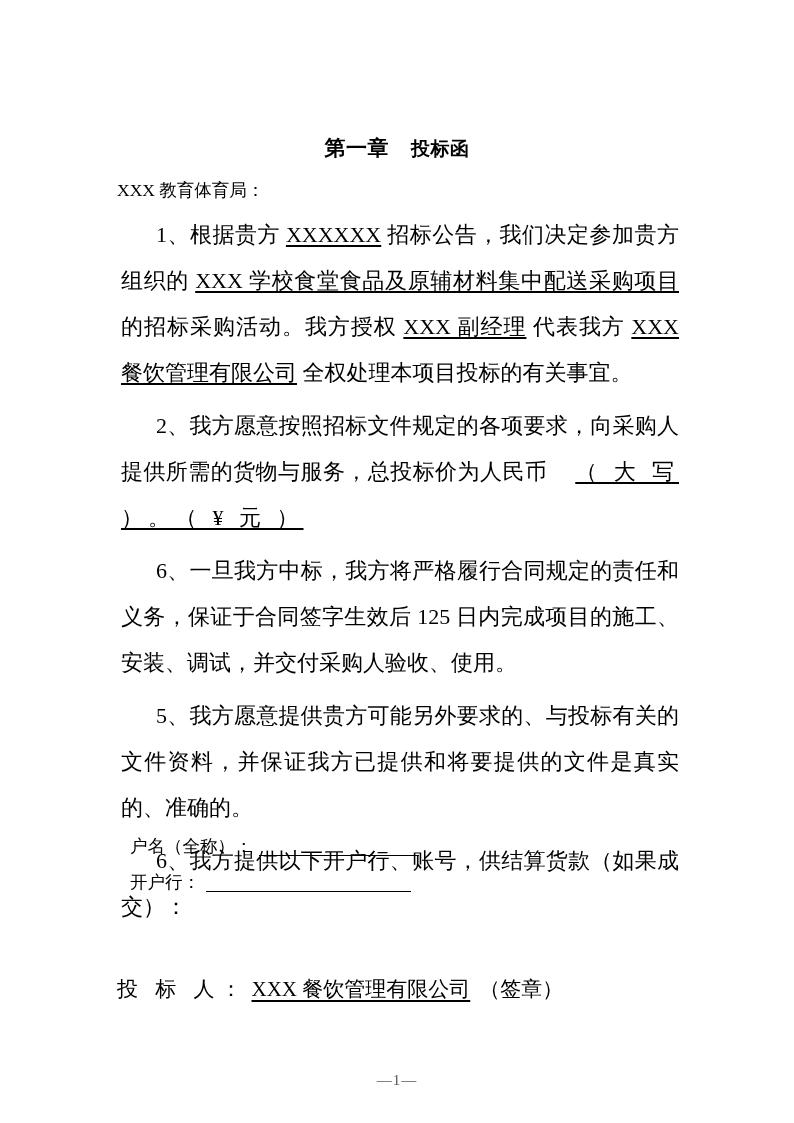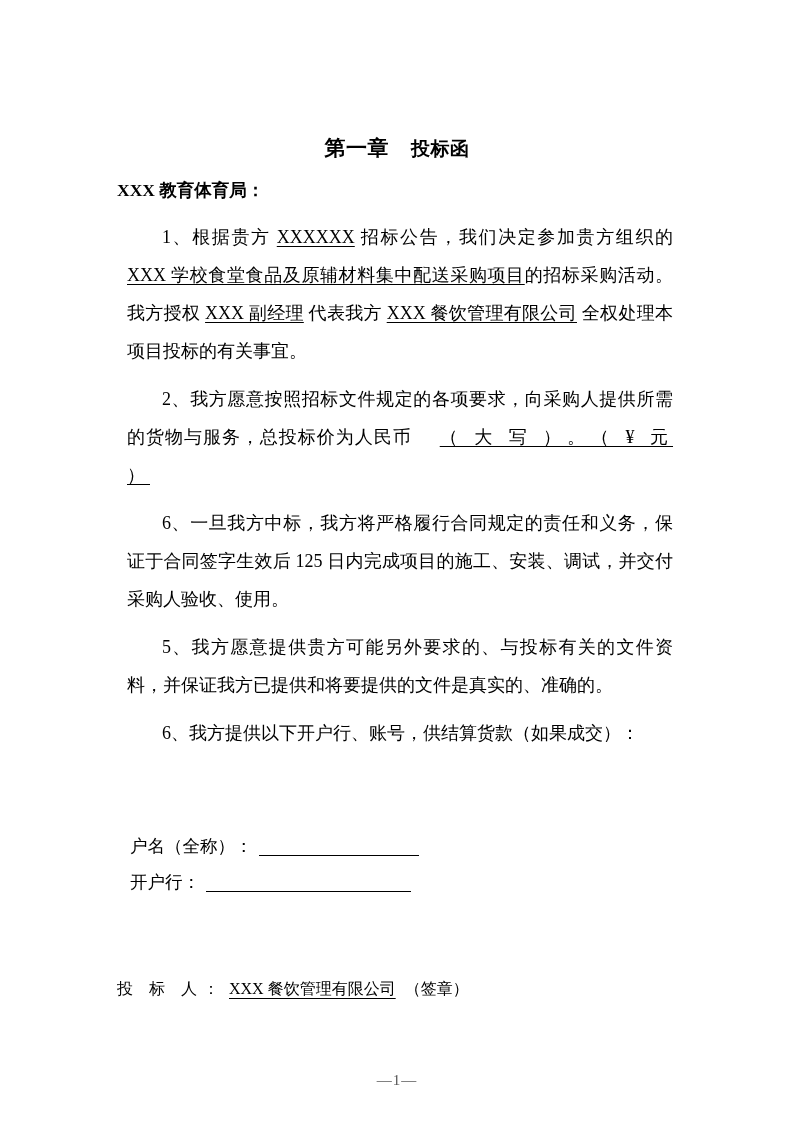--- a/index.html
+++ b/index.html
@@ -57,27 +57,26 @@
     top: 172px;
     width: 566px;
   }
 
   .salutation {
     font-size: 17.5px;
     line-height: 36px;
     margin: 0 0 4px 0;
     text-align: justify;
     text-justify: inter-character;
-    font-weight: bold;
   }
 
   .para {
-    font-size: 18px;
-    line-height: 38px;
-    margin: 10px;
+    font-size: 22px;
+    line-height: 46px;
+    margin: 4px;
     padding: 0;
     text-align: justify;
     text-justify: inter-character;
     text-indent: 35px;
   }
   .para + .para {
     margin-top: 7px;
   }
 
   .u {
@@ -122,21 +121,21 @@
   .rule-w1 { width: 160px; }
   .rule-w2 { width: 205px; }
   .rule-w3 { width: 115px; }
 
   
   .signature-block {
     position: absolute;
     left: 117px;
     top: 973px;
     width: 566px;
-    font-size: 16px;
+    font-size: 21px;
     line-height: 32px;
     white-space: nowrap;
   }
   .sig-label {
     letter-spacing: 6px;
   }
   .sig-value {
     text-decoration: underline;
     text-underline-offset: 4px;
     padding: 0 4px;

